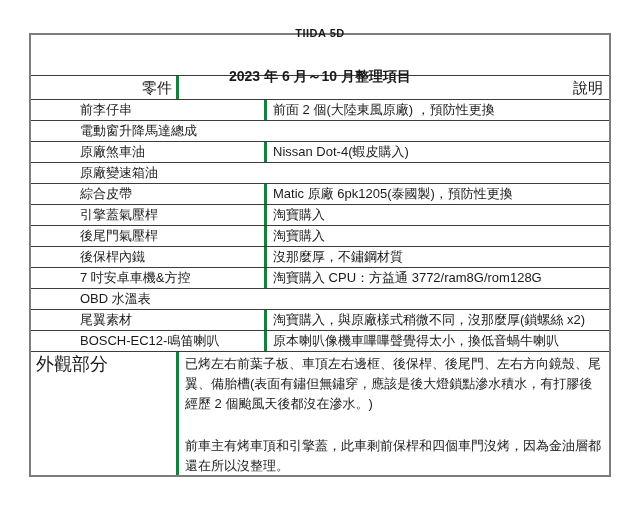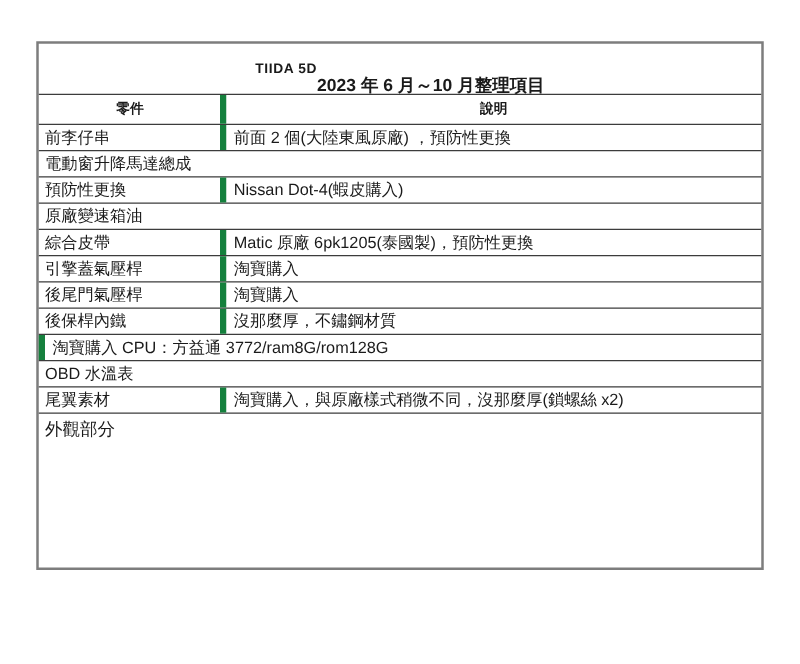--- a/index.html
+++ b/index.html
@@ -28,21 +28,21 @@
     background: #ffffff;
   }
   .t-row {
     display: flex;
     border-top: 1px solid #3c3c3c;
     box-sizing: border-box;
   }
   .t-row:first-child { border-top: none; }
   .title-cell {
     height: 40px;
-    flex-direction: row;
+    flex-direction: column;
     align-items: center;
     justify-content: center;
     display: flex;
     text-align: center;
   }
   .title-line1 {
     font-size: 11px;
     font-weight: bold;
     line-height: 16px;
     letter-spacing: 0.5px;
@@ -55,41 +55,42 @@
   }
   .cell-part {
     width: 145px;
     box-sizing: border-box;
     padding: 0 4px 0 5px;
     flex-shrink: 0;
   }
   .cell-desc {
     flex: 1;
     box-sizing: border-box;
-    border-left: 5px solid #15803d;
+    border-left: 3px solid #15803d;
     padding: 0 6px 0 6px;
   }
   .hdr .cell-part, .hdr .cell-desc {
-    text-align: center;
-    font-weight: bold;
-    font-size: 11px;
+    text-align: right;
+    font-weight: normal;
+    font-size: 15px;
     line-height: 23px;
   }
   .hdr { height: 24px; }
   .data-row { height: 21px; }
   .data-row .cell-part,
   .data-row .cell-desc {
     font-size: 13px;
     line-height: 20px;
     white-space: nowrap;
     overflow: hidden;
+    margin-left: 44px;
   }
   .tall-row { height: 124px; }
   .tall-row .cell-part {
-    font-size: 14px;
+    font-size: 18px;
     line-height: 20px;
     padding-top: 2px;
   }
   .tall-row .cell-desc {
     font-size: 13px;
     line-height: 20px;
     padding-top: 2px;
   }
   .para1 { margin: 0 0 22px 0; }
   .para2 { margin: 0; }
@@ -111,21 +112,21 @@
     </div>
 
     <div class="t-row data-row">
       <div class="cell-part">前李仔串</div>
       <div class="cell-desc">前面 2 個(大陸東風原廠) ，預防性更換</div>
     </div>
     <div class="t-row data-row">
       <div class="cell-part">電動窗升降馬達總成</div>
     </div>
     <div class="t-row data-row">
-      <div class="cell-part">預防性更換</div>
+      <div class="cell-part">原廠煞車油</div>
       <div class="cell-desc">Nissan Dot-4(蝦皮購入)</div>
     </div>
     <div class="t-row data-row">
       <div class="cell-part">原廠變速箱油</div>
     </div>
     <div class="t-row data-row">
       <div class="cell-part">綜合皮帶</div>
       <div class="cell-desc">Matic 原廠 6pk1205(泰國製)，預防性更換</div>
     </div>
     <div class="t-row data-row">
@@ -134,28 +135,37 @@
     </div>
     <div class="t-row data-row">
       <div class="cell-part">後尾門氣壓桿</div>
       <div class="cell-desc">淘寶購入</div>
     </div>
     <div class="t-row data-row">
       <div class="cell-part">後保桿內鐵</div>
       <div class="cell-desc">沒那麼厚，不鏽鋼材質</div>
     </div>
     <div class="t-row data-row">
+      <div class="cell-part">7 吋安卓車機&amp;方控</div>
       <div class="cell-desc">淘寶購入 CPU：方益通 3772/ram8G/rom128G</div>
     </div>
     <div class="t-row data-row">
       <div class="cell-part">OBD 水溫表</div>
     </div>
     <div class="t-row data-row">
       <div class="cell-part">尾翼素材</div>
       <div class="cell-desc">淘寶購入，與原廠樣式稍微不同，沒那麼厚(鎖螺絲 x2)</div>
     </div>
+    <div class="t-row data-row">
+      <div class="cell-part">BOSCH-EC12-鳴笛喇叭</div>
+      <div class="cell-desc">原本喇叭像機車嗶嗶聲覺得太小，換低音蝸牛喇叭</div>
+    </div>
 
     <div class="t-row tall-row">
       <div class="cell-part">外觀部分</div>
+      <div class="cell-desc">
+        <p class="para1">已烤左右前葉子板、車頂左右邊框、後保桿、後尾門、左右方向鏡殼、尾翼、備胎槽(表面有鏽但無鏽穿，應該是後大燈鎖點滲水積水，有打膠後經歷 2 個颱風天後都沒在滲水。)</p>
+        <p class="para2">前車主有烤車頂和引擎蓋，此車剩前保桿和四個車門沒烤，因為金油層都還在所以沒整理。</p>
+      </div>
     </div>
 
   </div>
 </div>
 
 </body></html>

